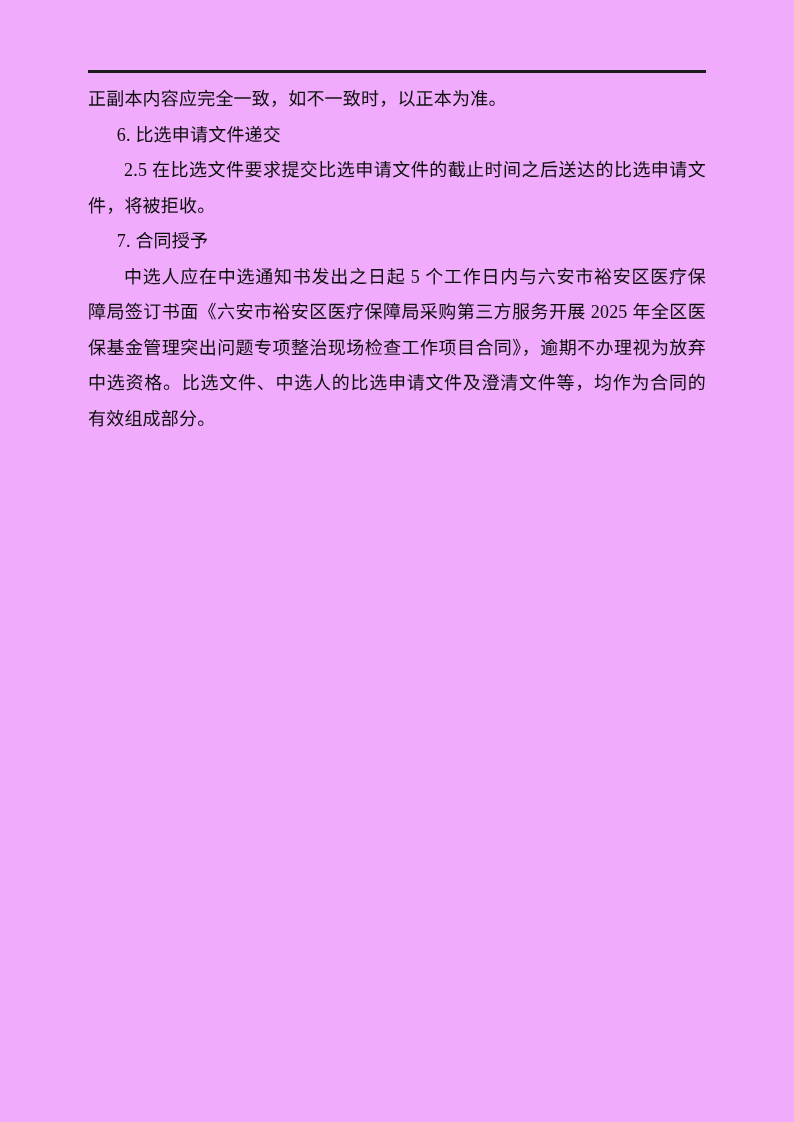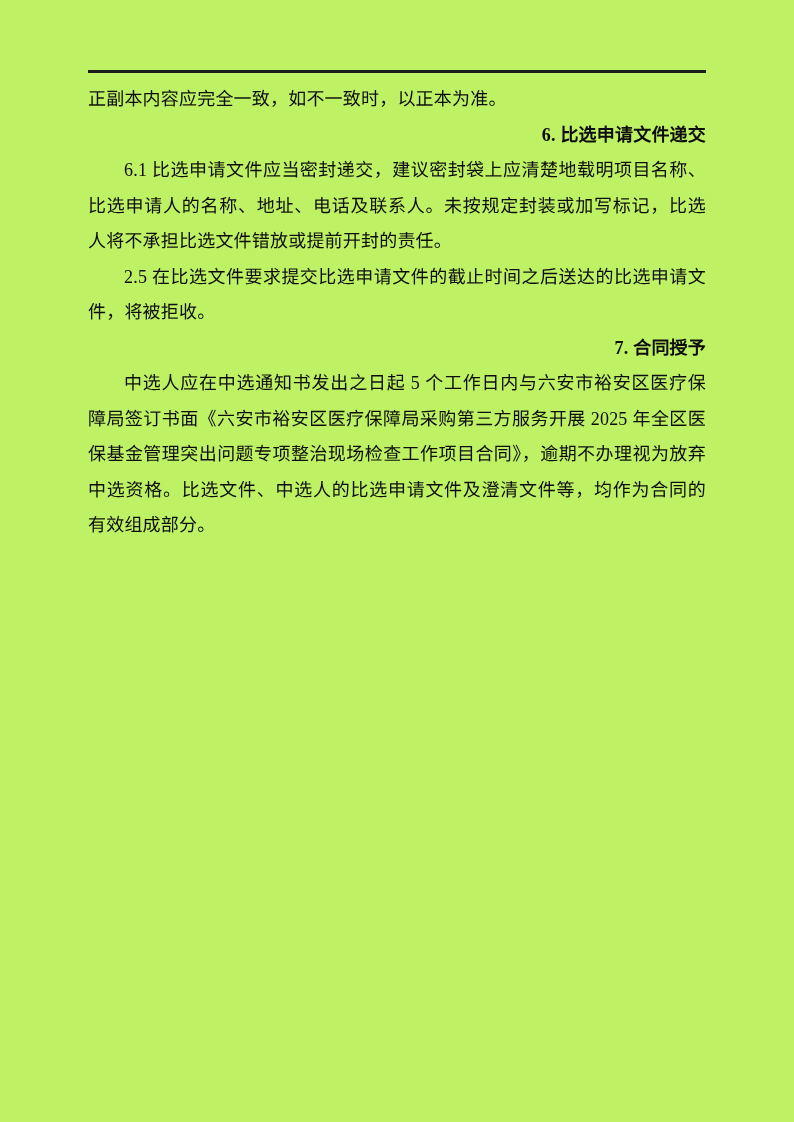--- a/index.html
+++ b/index.html
@@ -4,21 +4,21 @@
 <style>
   html, body {
     margin: 0;
     padding: 0;
     background: #ffffff;
   }
   .page {
     position: relative;
     width: 794px;
     height: 1122px;
-    background: #bef264;
+    background: #f0abfc;
     overflow: hidden;
     font-family: "Liberation Serif", "DejaVu Serif", serif;
     color: #0d0d0d;
   }
   .header-rule {
     position: absolute;
     left: 88px;
     top: 70px;
     width: 618px;
     height: 3px;
@@ -36,23 +36,23 @@
   }
   .para {
     margin: 0;
     text-indent: 2em;
   }
   .para.no-indent {
     text-indent: 0;
   }
   .heading {
     margin: 0;
-    font-weight: bold;
+    font-weight: normal;
     text-indent: 1.6em;
-    text-align: right;
+    text-align: left;
   }
   .footer {
     position: absolute;
     left: 0;
     top: 1028px;
     width: 794px;
     text-align: center;
     font-size: 15px;
     line-height: 20px;
     color: #111111;
@@ -64,21 +64,20 @@
 <div class="page">
 
   <div class="header-rule"></div>
 
   <div class="body-text">
 
     <p class="para no-indent">正副本内容应完全一致，如不一致时，以正本为准。</p>
 
     <p class="heading">6. 比选申请文件递交</p>
 
-    <p class="para">6.1 比选申请文件应当密封递交，建议密封袋上应清楚地载明项目名称、比选申请人的名称、地址、电话及联系人。未按规定封装或加写标记，比选人将不承担比选文件错放或提前开封的责任。</p>
 
 
     <p class="para">2.5 在比选文件要求提交比选申请文件的截止时间之后送达的比选申请文件，将被拒收。</p>
 
     <p class="heading">7. 合同授予</p>
 
     <p class="para">中选人应在中选通知书发出之日起 5 个工作日内与六安市裕安区医疗保障局签订书面《六安市裕安区医疗保障局采购第三方服务开展 2025 年全区医保基金管理突出问题专项整治现场检查工作项目合同》，逾期不办理视为放弃中选资格。比选文件、中选人的比选申请文件及澄清文件等，均作为合同的有效组成部分。</p>
 
   </div>
 

